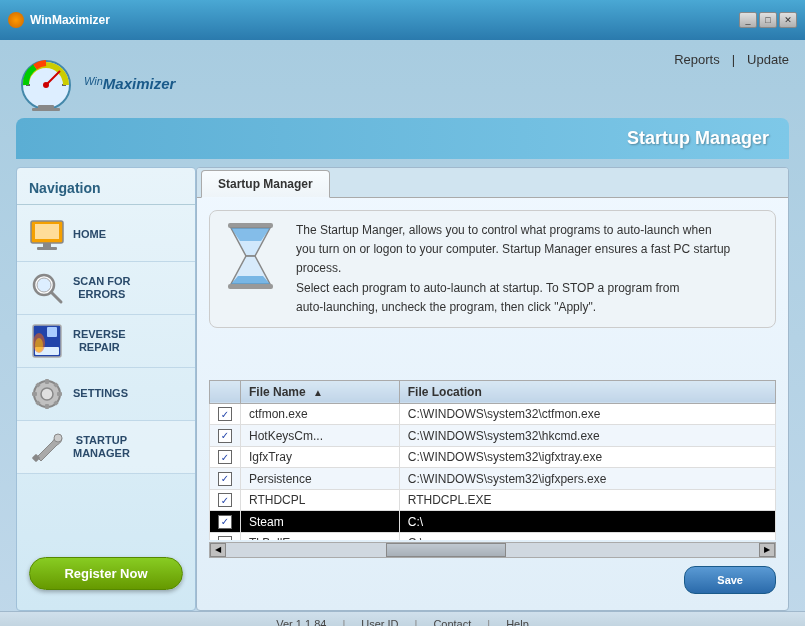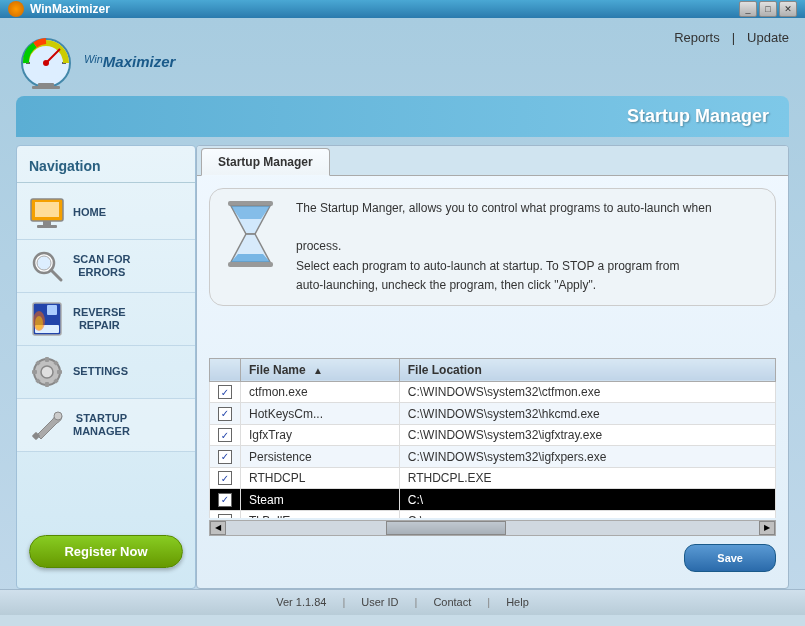--- a/index.html
+++ b/index.html
@@ -8,21 +8,21 @@
       font-size: 12px;
       background: #c8dce8;
       width: 805px;
       height: 626px;
       overflow: hidden;
     }
 
     
     .title-bar {
       background: linear-gradient(to bottom, #4aa8d4, #2a7aad);
-      height: 18px;
+      height: 40px;
       display: flex;
       align-items: center;
       padding: 0 8px;
       justify-content: space-between;
     }
     .title-bar-left {
       display: flex;
       align-items: center;
       gap: 6px;
       color: white;
@@ -214,21 +214,21 @@
     }
 
     
     .info-section {
       display: flex;
       gap: 16px;
       margin-bottom: 12px;
       background: #eef4f8;
       border: 1px solid #ccc;
       padding: 10px;
-      border-radius: 14px;
+      border-radius: 8px;
     }
     .hourglass-img {
       width: 60px;
       height: 70px;
       display: flex;
       flex-direction: column;
       align-items: center;
       justify-content: center;
       flex-shrink: 0;
       position: relative;
@@ -533,21 +533,21 @@
               <path d="M 23 35 L 32 35 L 47 63 L 8 63 Z" fill="rgba(180,220,255,0.4)" stroke="#888" stroke-width="1.5"></path>
 
               <path d="M 15 55 L 40 55 L 47 63 L 8 63 Z" fill="rgba(80,160,220,0.7)"></path>
 
               <rect x="5" y="63" width="45" height="5" rx="2" fill="#999"></rect>
             </svg>
           </div>
 
           <div class="info-text">
             <span>The Startup Manger, allows you to control what programs to auto-launch when</span><br>
-            <br>
+            <span>you turn on or logon to your computer. Startup Manager ensures a fast PC startup</span><br>
             <span>process.</span><br>
             <span>Select each program to auto-launch at startup.  To STOP a program from</span><br>
             <span>auto-launching, uncheck the program, then click "Apply".</span>
           </div>
         </div>
 
         <div class="table-wrapper">
           <table class="startup-table">
             <thead>
               <tr>

